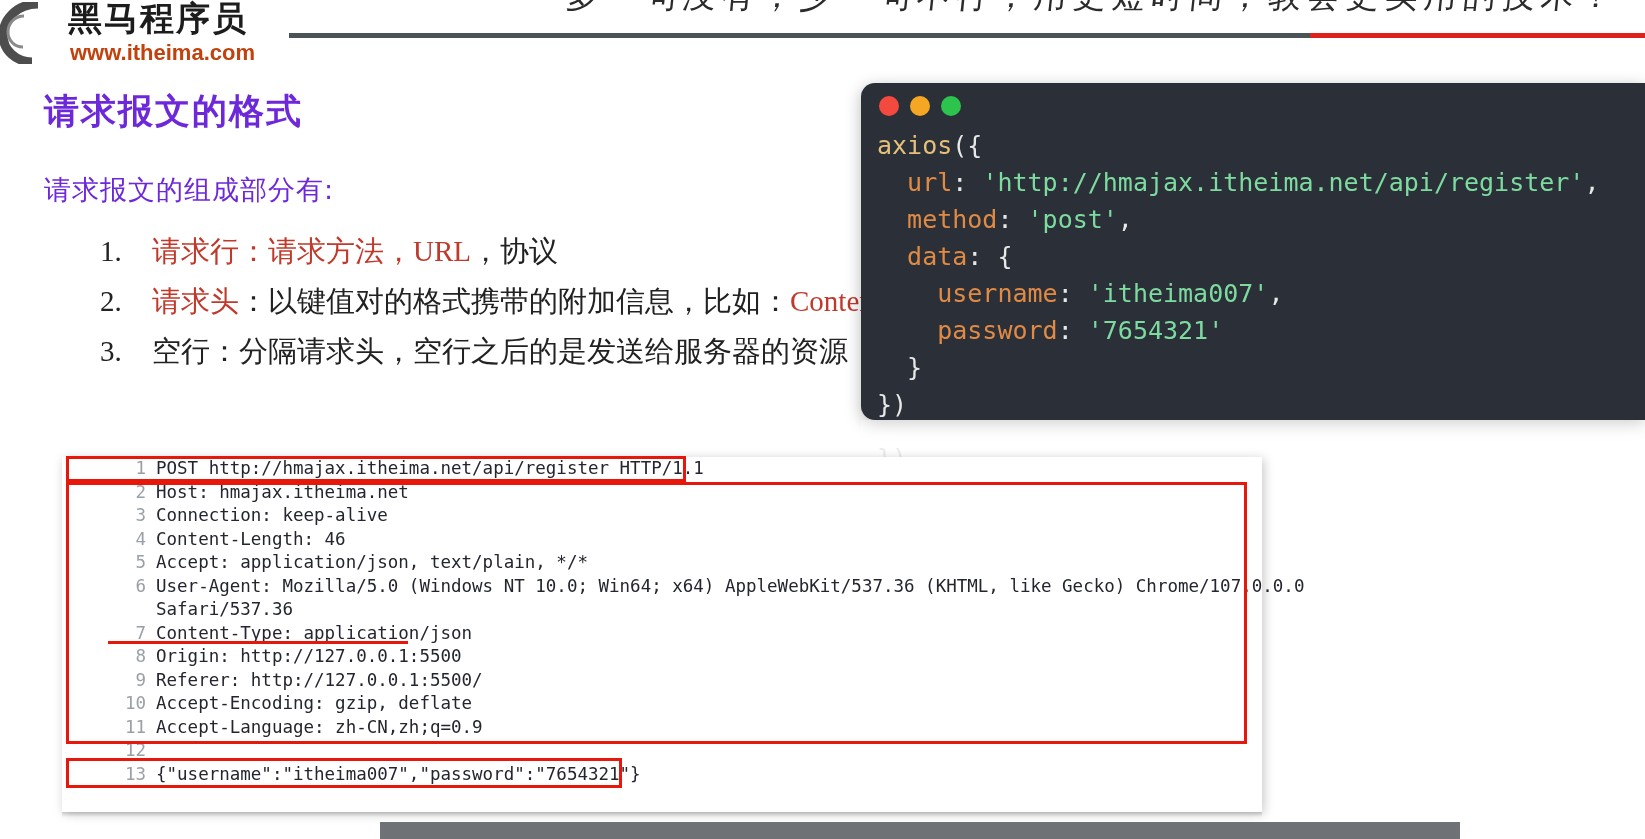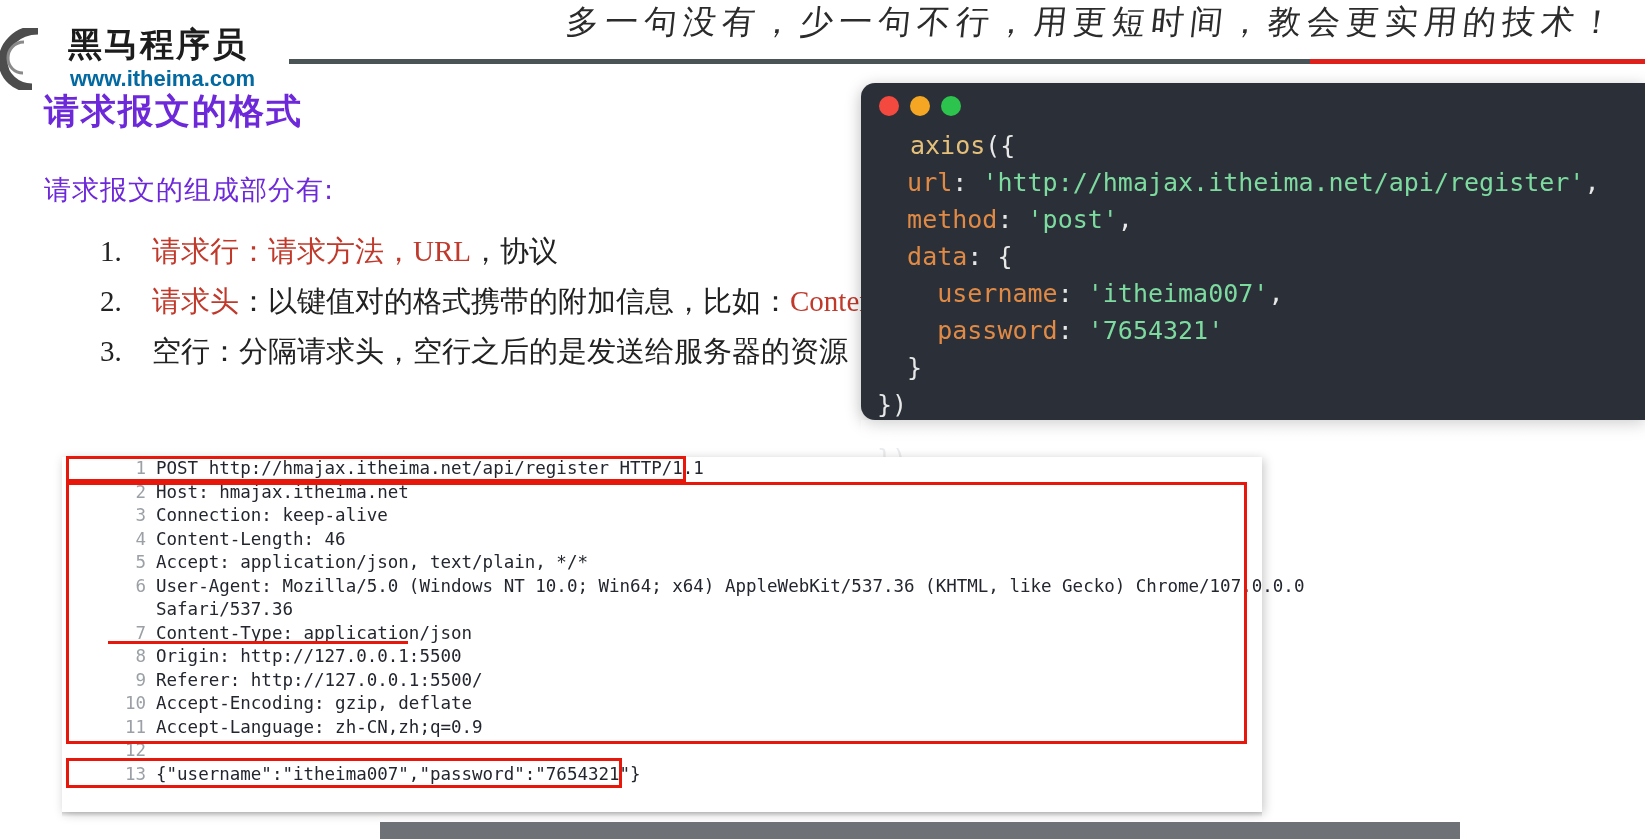--- a/index.html
+++ b/index.html
@@ -14,21 +14,20 @@
     overflow: hidden;
     font-family: "Liberation Sans", "DejaVu Sans", sans-serif;
   }
 
   
   #header {
     position: absolute;
     left: 0; top: 0;
     width: 1645px;
     height: 40px;
-    margin-top: 26px;
   }
   #logo-block {
     position: absolute;
     left: 0; top: -42px;
     width: 280px;
     height: 80px;
   }
   #logo-mark {
     position: absolute;
     left: 0px; top: 44px;
@@ -42,21 +41,21 @@
     color: #1c1c1c;
     letter-spacing: 2px;
     white-space: nowrap;
     font-family: "DejaVu Sans", "Liberation Sans", sans-serif;
   }
   #logo-url {
     position: absolute;
     left: 70px; top: 82px;
     font-size: 22px;
     font-weight: bold;
-    color: #0369a1;
+    color: #c2410c;
     letter-spacing: 0px;
     white-space: nowrap;
   }
   #slogan {
     position: absolute;
     left: 566px; top: -26px;
     font-size: 33px;
     color: #2b2b2b;
     white-space: nowrap;
     font-family: "DejaVu Serif", "Liberation Serif", serif;
@@ -149,21 +148,21 @@
   }
   #code-body {
     position: absolute;
     left: 16px; top: 44px;
     font-family: "DejaVu Sans Mono", "Liberation Mono", monospace;
     font-size: 25px;
     line-height: 37px;
     white-space: pre;
     color: #e8e8e8;
   }
-  .tok-fn   { color: #e5c07b; margin-left: 33px; }
+  .tok-fn   { color: #e5c07b; }
   .tok-key  { color: #e08a45; }
   .tok-str  { color: #7ddba0; }
   .tok-pun  { color: #e8e8e8; }
 
   
   #code-reflection {
     position: absolute;
     left: 861px; top: 420px;
     width: 784px;
     height: 160px;

